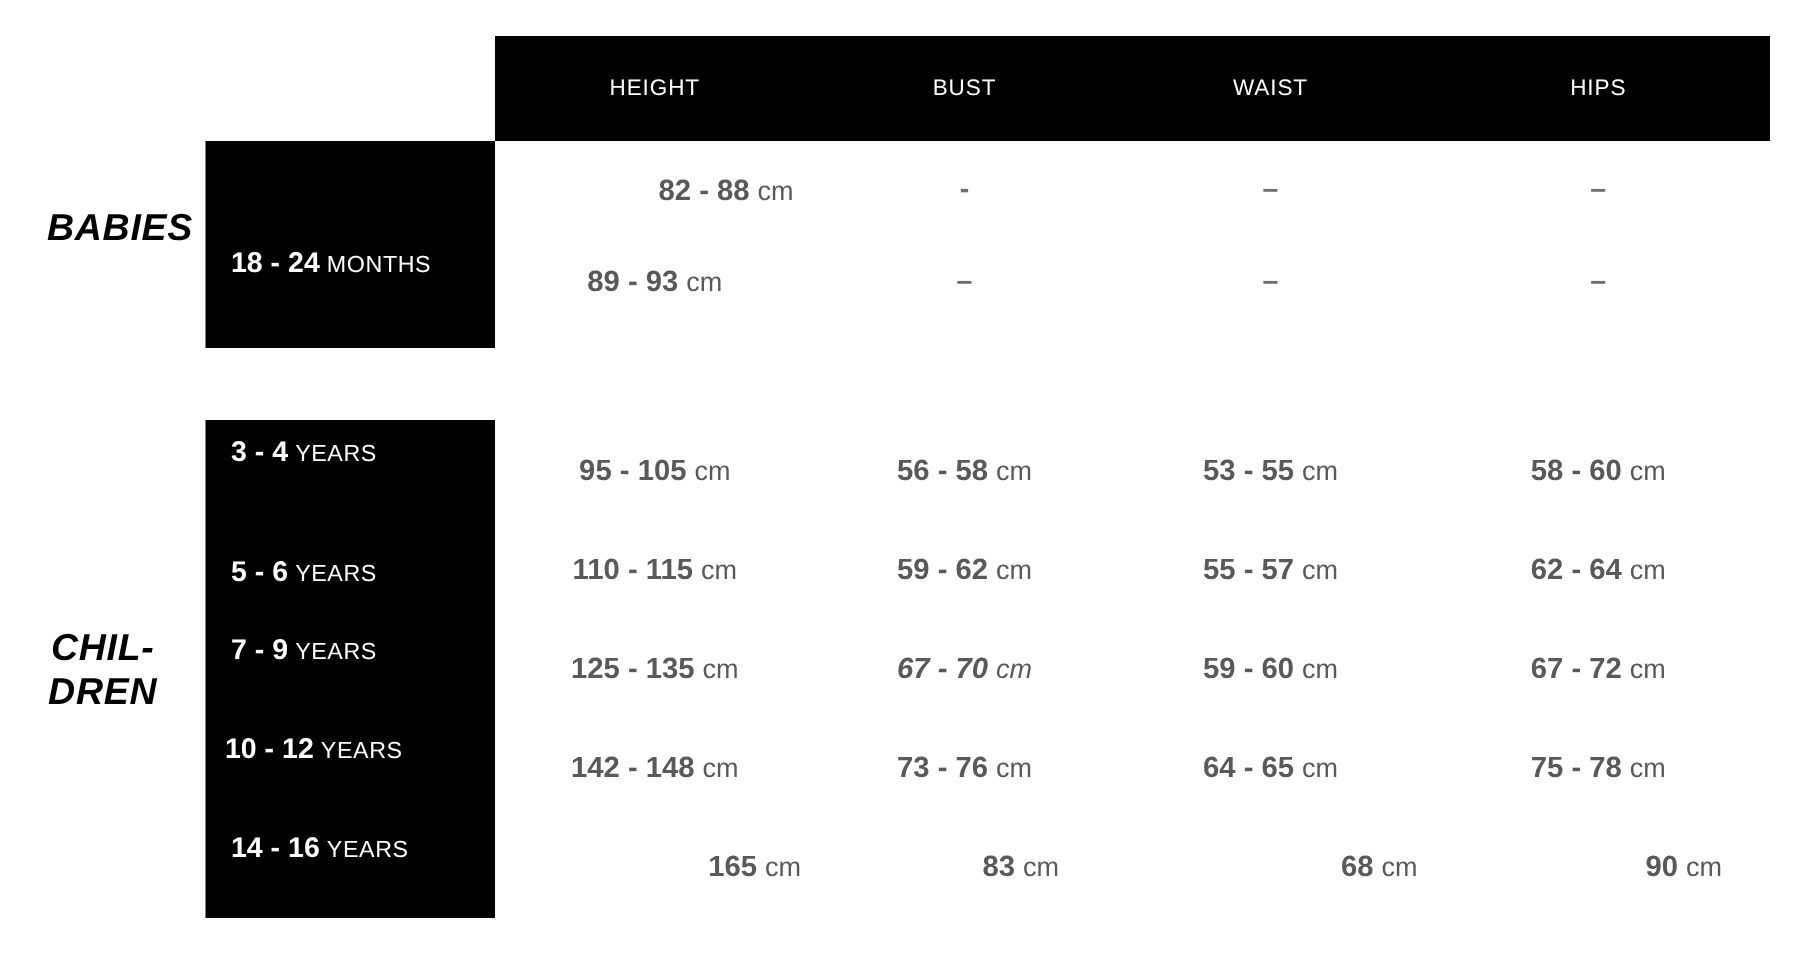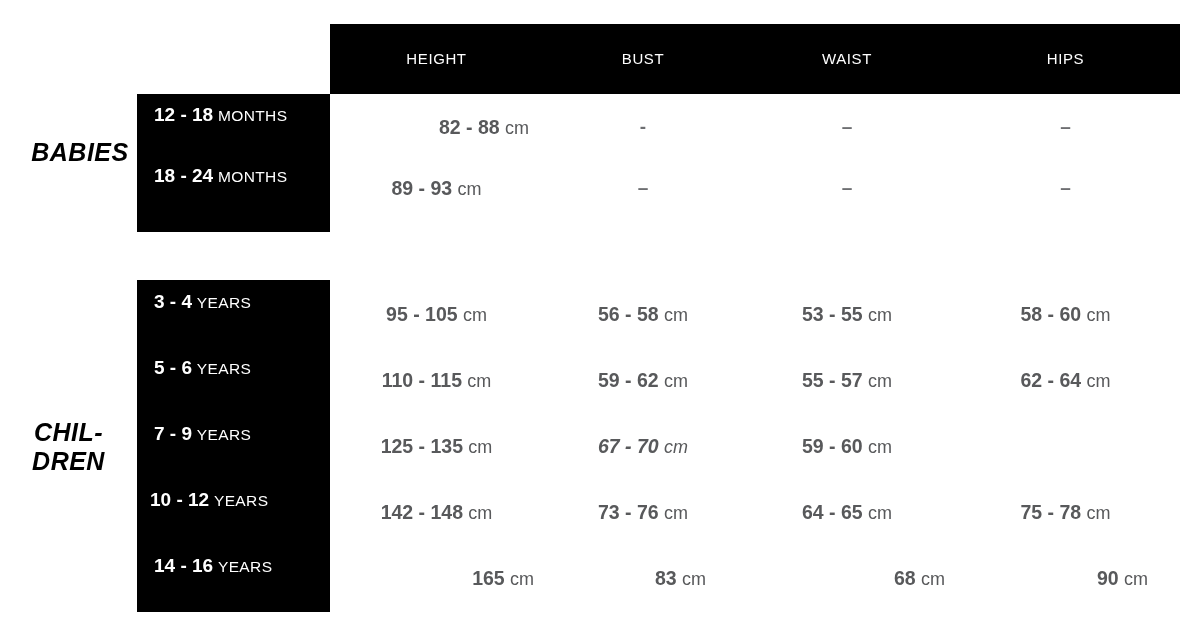--- a/index.html
+++ b/index.html
@@ -92,26 +92,20 @@
 
   <div class="col-head" style="left:330px; width:213px;">HEIGHT</div>
   <div class="col-head" style="left:543px; width:200px;">BUST</div>
   <div class="col-head" style="left:743px; width:208px;">WAIST</div>
   <div class="col-head" style="left:951px; width:229px;">HIPS</div>
 
   <div class="abs black-band" style="left:137px; top:94px; width:193px; height:138px;"></div>
 
   <div class="group-label" style="left:0px; top:138px; width:160px;">BABIES</div>
 
-  <div class="age-cell" style="top:104px;">
-    <span style="display:inline-block; width:100%; text-align:left; padding-left:17px; box-sizing:border-box;">
-      <span class="num">12 - 18</span>
-      <span class="unit">MONTHS</span>
-    </span>
-  </div>
   <div class="val" style="left:316px; top:116px; width:213px;text-align:right;">
     <span class="num">82 - 88</span>
     <span class="unit">cm</span>
   </div>
   <div class="val dash" style="left:543px; top:116px; width:200px;">-</div>
   <div class="val dash" style="left:743px; top:116px; width:208px;">–</div>
   <div class="val dash" style="left:951px; top:116px; width:229px;">–</div>
 
   <div class="age-cell" style="top:165px;">
     <span style="display:inline-block; width:100%; text-align:left; padding-left:17px; box-sizing:border-box;">
@@ -151,21 +145,21 @@
   <div class="val" style="left:743px; top:303px; width:208px;">
     <span class="num">53 - 55</span>
     <span class="unit">cm</span>
   </div>
   <div class="val" style="left:951px; top:303px; width:229px;">
     <span class="num">58 - 60</span>
     <span class="unit">cm</span>
   </div>
 
   <div class="age-cell" style="top:357px;">
-    <span style="display:inline-block; width:100%; text-align:left; padding-left:17px; box-sizing:border-box;">
+    <span style="display:inline-block; width:100%; text-align:left; padding-left:17px; box-sizing:border-box;margin-top:14px;">
       <span class="num">5 - 6</span>
       <span class="unit">YEARS</span>
     </span>
   </div>
   <div class="val" style="left:330px; top:369px; width:213px;">
     <span class="num">110 - 115</span>
     <span class="unit">cm</span>
   </div>
   <div class="val" style="left:543px; top:369px; width:200px;">
     <span class="num">59 - 62</span>
@@ -189,20 +183,24 @@
   <div class="val" style="left:330px; top:435px; width:213px;">
     <span class="num">125 - 135</span>
     <span class="unit">cm</span>
   </div>
   <div class="val" style="left:543px; top:435px; width:200px;font-style:italic;">
     <span class="num">67 - 70</span>
     <span class="unit">cm</span>
   </div>
   <div class="val" style="left:743px; top:435px; width:208px;">
     <span class="num">59 - 60</span>
+    <span class="unit">cm</span>
+  </div>
+  <div class="val" style="left:951px; top:435px; width:229px;">
+    <span class="num">67 - 72</span>
     <span class="unit">cm</span>
   </div>
 
   <div class="age-cell" style="top:489px;">
     <span style="display:inline-block; width:100%; text-align:left; padding-left:13px; box-sizing:border-box;">
       <span class="num">10 - 12</span>
       <span class="unit">YEARS</span>
     </span>
   </div>
   <div class="val" style="left:330px; top:501px; width:213px;">

